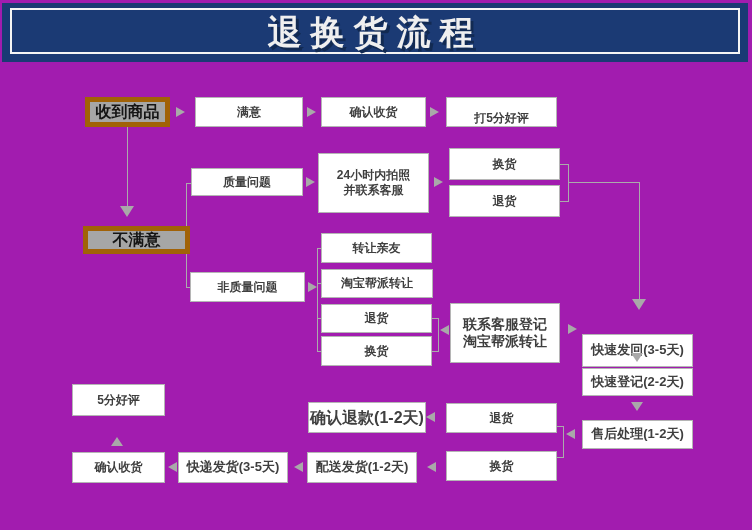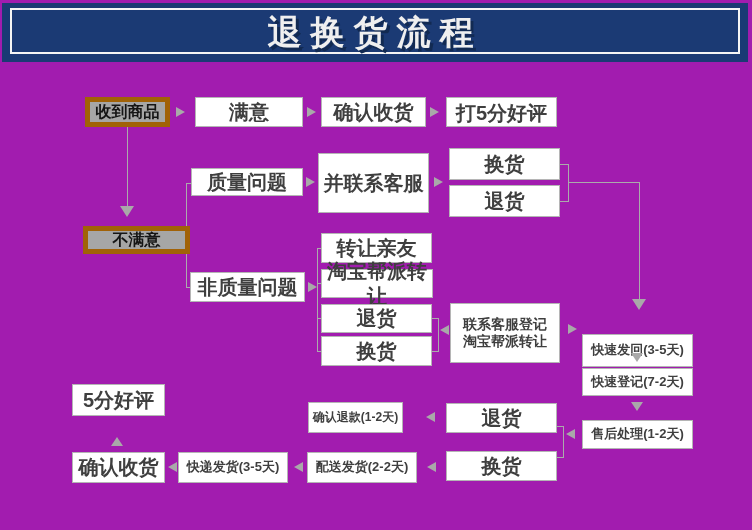--- a/index.html
+++ b/index.html
@@ -14,21 +14,21 @@
   .banner-title{
     position:absolute;left:0;right:0;top:7px;text-align:center;margin:0;
     font-size:34px;font-weight:bold;color:#efefef;letter-spacing:9px;
     text-shadow:3px 3px 0 #122a52;
   }
   
   .node{
     position:absolute;display:flex;flex-direction:column;align-items:center;justify-content:center;
     box-sizing:border-box;text-align:center;line-height:1.25;
   }
-  .node.white{background:#ffffff;border:1px solid #b5b5b5;color:#3f3f3f;font-weight:600;font-size:20px;}
+  .node.white{background:#ffffff;border:1px solid #b5b5b5;color:#3f3f3f;font-weight:600;font-size:12px;}
   .node.gray{background:#a6a6a6;border:5px solid #a16207;color:#151515;font-weight:bold;font-size:16px;}
   
   .cline{position:absolute;background:#ababab;}
   
   .arr{position:absolute;width:0;height:0;}
   .arr-right{border-top:5px solid transparent;border-bottom:5px solid transparent;border-left:9px solid #a9a9a9;}
   .arr-left{border-top:5px solid transparent;border-bottom:5px solid transparent;border-right:9px solid #a9a9a9;}
   .arr-down{border-left:6px solid transparent;border-right:6px solid transparent;border-top:9px solid #a9a9a9;}
   .arr-up{border-left:6px solid transparent;border-right:6px solid transparent;border-bottom:9px solid #a9a9a9;}
   .arr-down.big{border-left:7px solid transparent;border-right:7px solid transparent;border-top:11px solid #a9a9a9;}
@@ -76,20 +76,21 @@
       <div class="node white" style="left: 446px; top: 97px; width: 111px; height: 30px; justify-content: flex-end;">
         <span>打5分好评</span>
       </div>
       <div class="node gray" style="left: 83px; top: 226px; width: 107px; height: 28px;">
         <span>不满意</span>
       </div>
       <div class="node white" style="left: 191px; top: 168px; width: 112px; height: 28px;">
         <span>质量问题</span>
       </div>
       <div class="node white" style="left: 318px; top: 153px; width: 111px; height: 60px;">
+        <span>24小时内拍照</span>
         <span>并联系客服</span>
       </div>
       <div class="node white" style="left: 449px; top: 148px; width: 111px; height: 32px;">
         <span>换货</span>
       </div>
       <div class="node white" style="left: 449px; top: 185px; width: 111px; height: 32px;">
         <span>退货</span>
       </div>
       <div class="node white" style="left: 190px; top: 272px; width: 115px; height: 30px;">
         <span>非质量问题</span>
@@ -107,36 +108,36 @@
         <span>换货</span>
       </div>
       <div class="node white" style="left: 450px; top: 303px; width: 110px; height: 60px; font-size: 14px;">
         <span>联系客服登记</span>
         <span>淘宝帮派转让</span>
       </div>
       <div class="node white" style="left: 582px; top: 315px; width: 111px; height: 33px; font-size: 13px; margin-top: 19px;">
         <span>快速发回(3-5天)</span>
       </div>
       <div class="node white" style="left: 582px; top: 368px; width: 111px; height: 28px; font-size: 13px;">
-        <span>快速登记(7-2天)</span>
+        <span>快速登记(2-2天)</span>
       </div>
       <div class="node white" style="left: 582px; top: 420px; width: 111px; height: 29px; font-size: 13px;">
         <span>售后处理(1-2天)</span>
       </div>
       <div class="node white" style="left: 446px; top: 403px; width: 111px; height: 30px;">
         <span>退货</span>
       </div>
       <div class="node white" style="left: 446px; top: 451px; width: 111px; height: 30px;">
         <span>换货</span>
       </div>
-      <div class="node white" style="left: 308px; top: 402px; width: 95px; height: 31px; font-size: 12px;">
+      <div class="node white" style="left: 308px; top: 402px; width: 118px; height: 31px; font-size: 16px;">
         <span>确认退款(1-2天)</span>
       </div>
       <div class="node white" style="left: 307px; top: 452px; width: 110px; height: 31px; font-size: 13px;">
-        <span>配送发货(2-2天)</span>
+        <span>配送发货(1-2天)</span>
       </div>
       <div class="node white" style="left: 178px; top: 452px; width: 110px; height: 31px; font-size: 13px; text-align: center;">
         <span>快递发货(3-5天)</span>
       </div>
       <div class="node white" style="left: 72px; top: 452px; width: 93px; height: 31px;">
         <span>确认收货</span>
       </div>
       <div class="node white" style="left: 72px; top: 384px; width: 93px; height: 32px;">
         <span>5分好评</span>
       </div>

